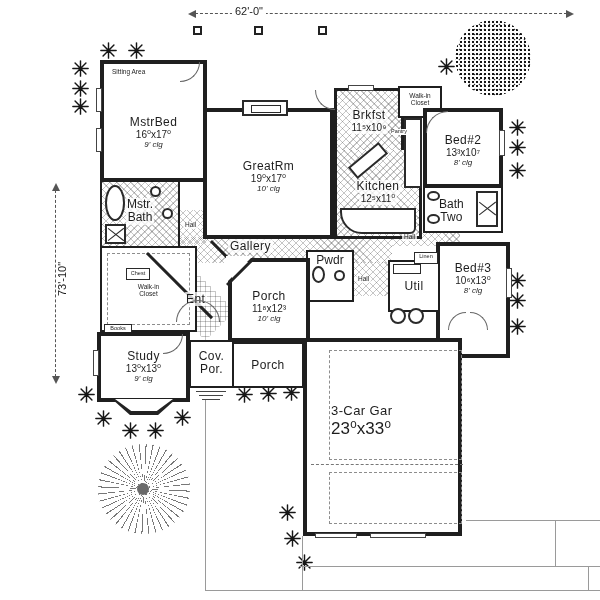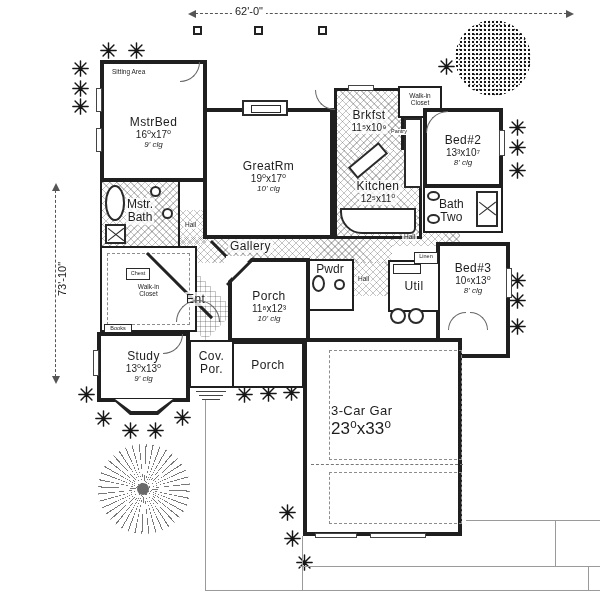--- a/index.html
+++ b/index.html
@@ -241,21 +241,21 @@
   </div>
   <div class="fix oval" style="left:390px;top:308px;width:16px;height:16px"></div>
   <div class="fix oval" style="left:408px;top:308px;width:16px;height:16px"></div>
 
   <div class="fix" style="left:414px;top:252px;width:24px;height:12px;border-width:1.5px">
     <div class="lblbox" style="top:1px">
         <span class="micro">Linen</span>
       </div>
   </div>
 
-  <div class="room thin" style="left:306px;top:259px;width:48px;height:52px">
+  <div class="room thin" style="left:306px;top:250px;width:48px;height:52px">
     <div class="lblbox" style="top:2px">
         <span class="small">Pwdr</span>
       </div>
     <div class="fix oval" style="left:4px;top:14px;width:13px;height:17px"></div>
     <div class="fix oval" style="left:26px;top:18px;width:11px;height:11px"></div>
   </div>
   <span class="tiny halo" style="position:absolute;left:356px;top:276px">Hall</span>
 
   <span class="rname halo" style="position:absolute;left:228px;top:239px">Gallery</span>
 

